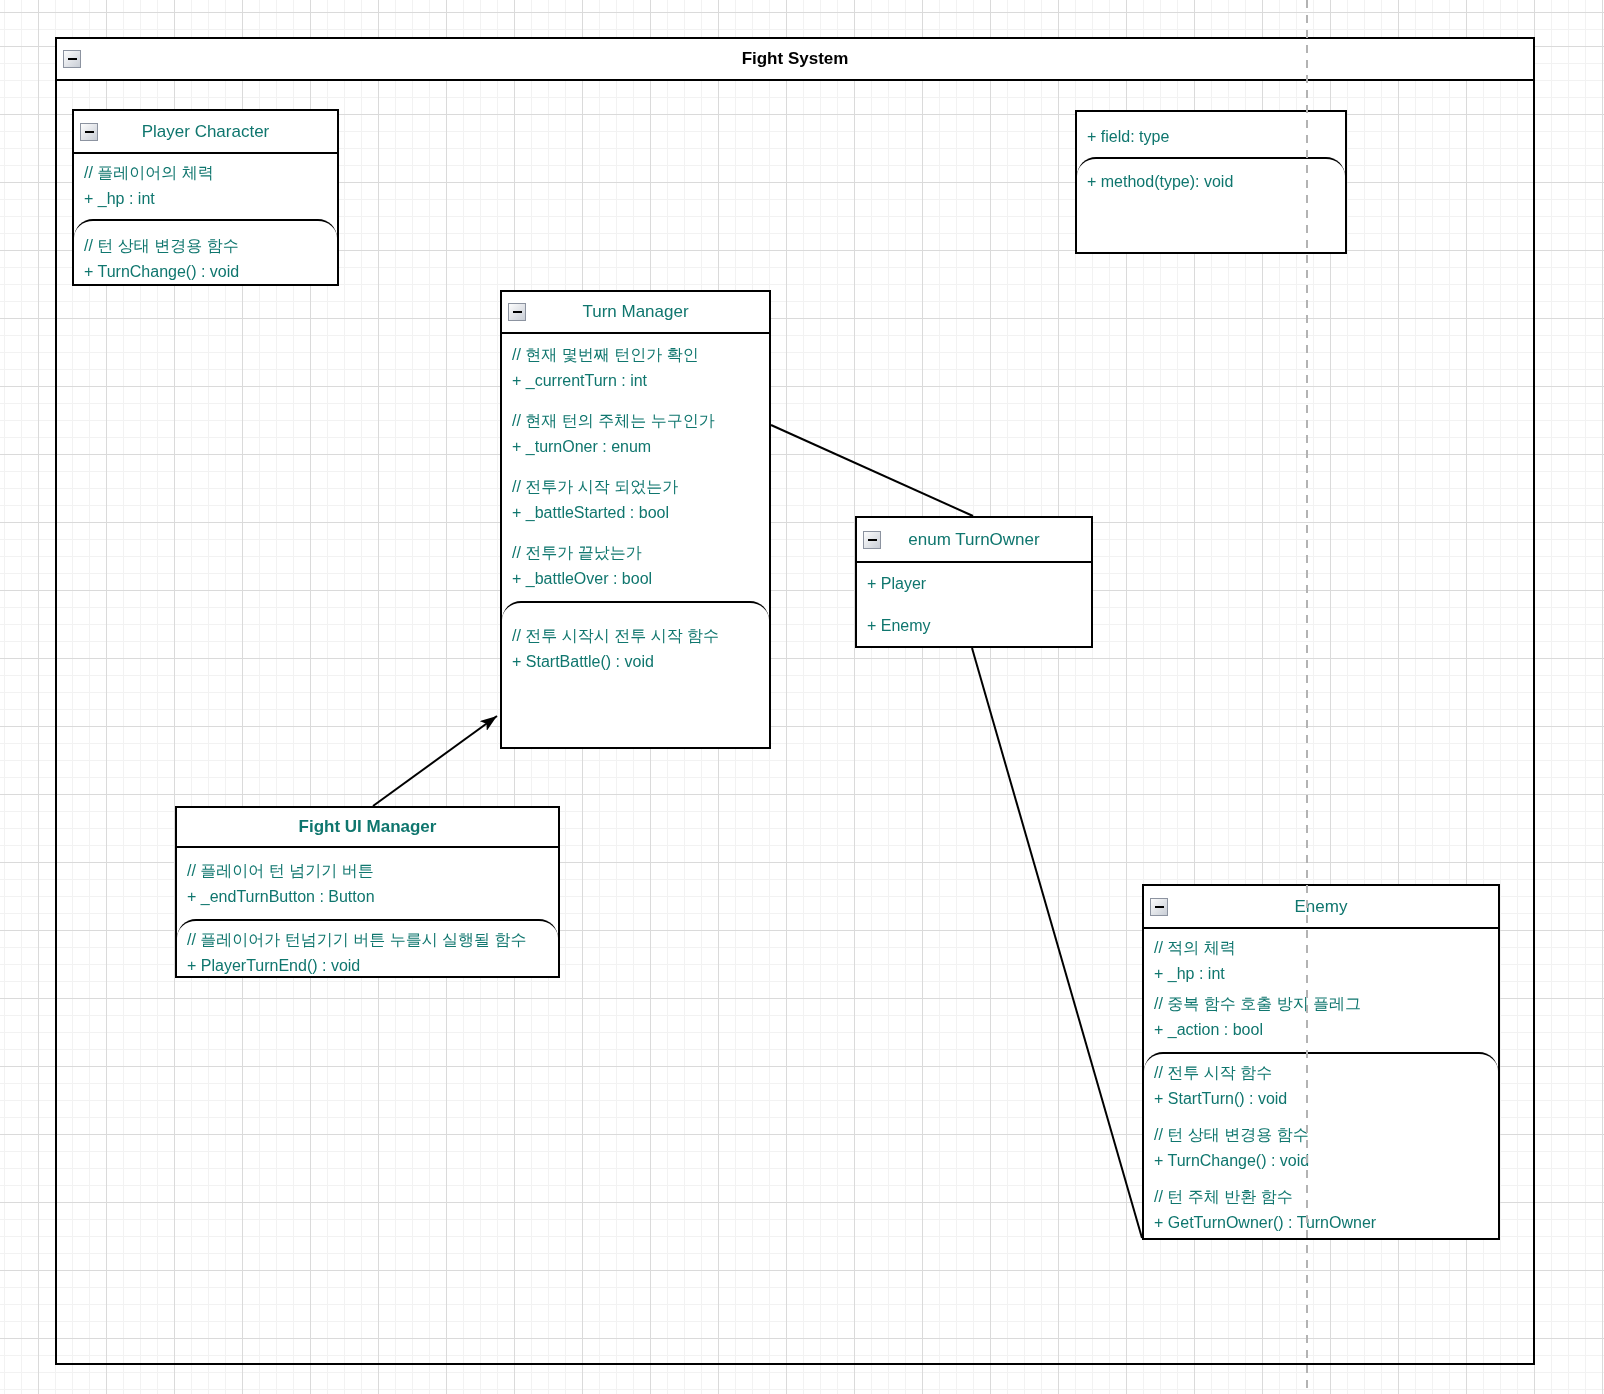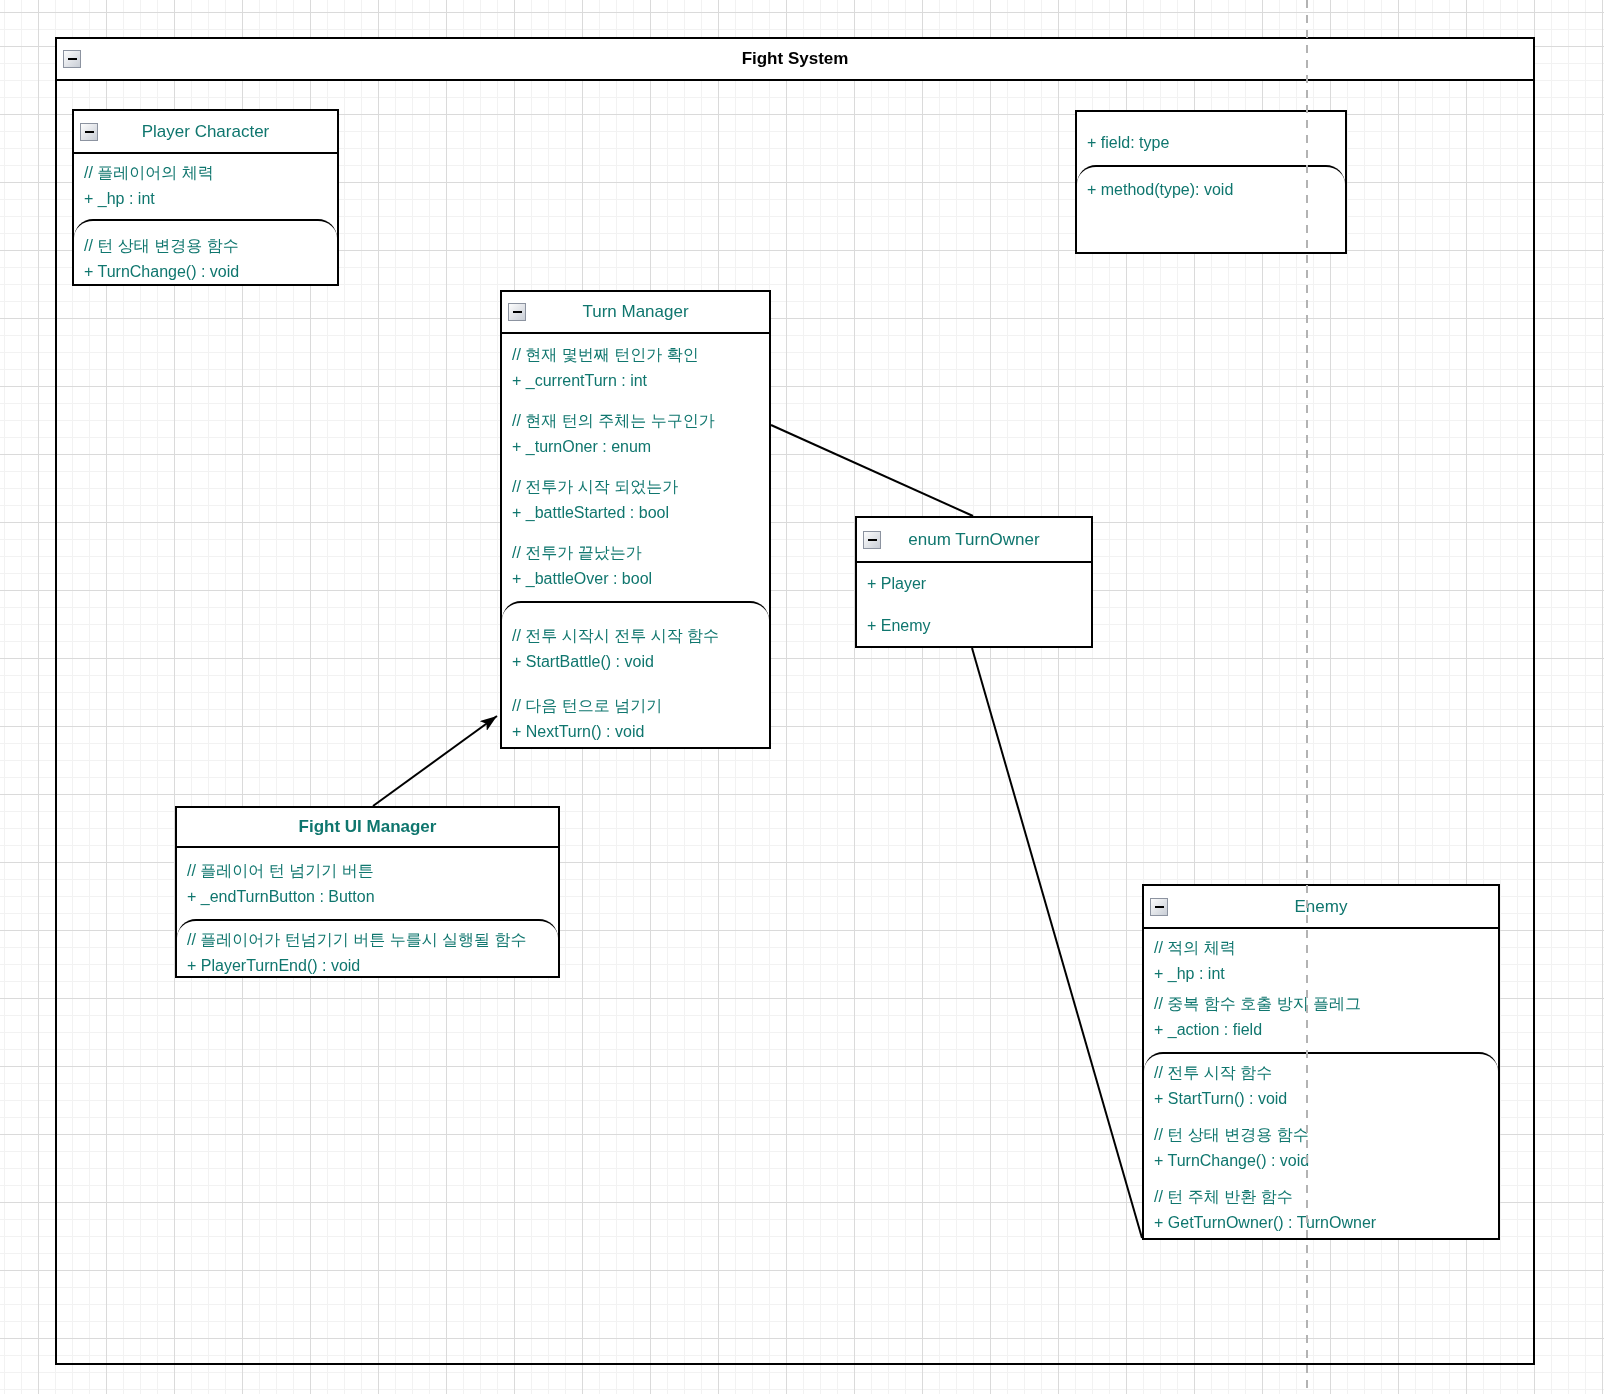--- a/index.html
+++ b/index.html
@@ -92,21 +92,21 @@
     </div>
     <div class="sec divider" style="height:67px;padding-top:12px">
       <div>
         <div class="line">// 턴 상태 변경용 함수</div>
         <div class="line">+ TurnChange() : void</div>
       </div>
     </div>
   </div>
 
   <div class="cls" style="left:1075px;top:110px;width:272px;height:144px">
-    <div class="sec" style="height:53px;padding-top:18px">
+    <div class="sec" style="height:45px;padding-top:12px">
       <div class="line">+ field: type</div>
     </div>
     <div class="sec divider" style="height:47px;padding-top:10px">
       <div class="line">+ method(type): void</div>
     </div>
   </div>
 
   <div class="cls" style="left:500px;top:290px;width:271px;height:459px">
     <div class="cls-title" style="height:40px">
       <span class="collapse"></span>
@@ -128,24 +128,20 @@
       <div>
         <div class="line">// 전투가 끝났는가</div>
         <div class="line">+ _battleOver : bool</div>
       </div>
     </div>
     <div class="sec divider" style="height:148px;padding-top:20px">
       <div style="margin-bottom:18px">
         <div class="line">// 전투 시작시 전투 시작 함수</div>
         <div class="line">+ StartBattle() : void</div>
       </div>
-      <div>
-        <div class="line">// 다음 턴으로 넘기기</div>
-        <div class="line">+ NextTurn() : void</div>
-      </div>
     </div>
   </div>
 
   <div class="cls" style="left:855px;top:516px;width:238px;height:132px">
     <div class="cls-title" style="height:43px">
       <span class="collapse"></span>
       <span>enum TurnOwner</span>
     </div>
     <div class="row" style="height:42px">
       <span>+ Player</span>
@@ -178,21 +174,21 @@
       <span class="collapse"></span>
       <span>Enemy</span>
     </div>
     <div class="sec" style="height:123px;padding-top:6px">
       <div style="margin-bottom:4px">
         <div class="line">// 적의 체력</div>
         <div class="line">+ _hp : int</div>
       </div>
       <div>
         <div class="line">// 중복 함수 호출 방지 플레그</div>
-        <div class="line">+ _action : field</div>
+        <div class="line">+ _action : bool</div>
       </div>
     </div>
     <div class="sec divider" style="height:188px;padding-top:6px">
       <div style="margin-bottom:10px">
         <div class="line">// 전투 시작 함수</div>
         <div class="line">+ StartTurn() : void</div>
       </div>
       <div style="margin-bottom:10px">
         <div class="line">// 턴 상태 변경용 함수</div>
         <div class="line">+ TurnChange() : void</div>

